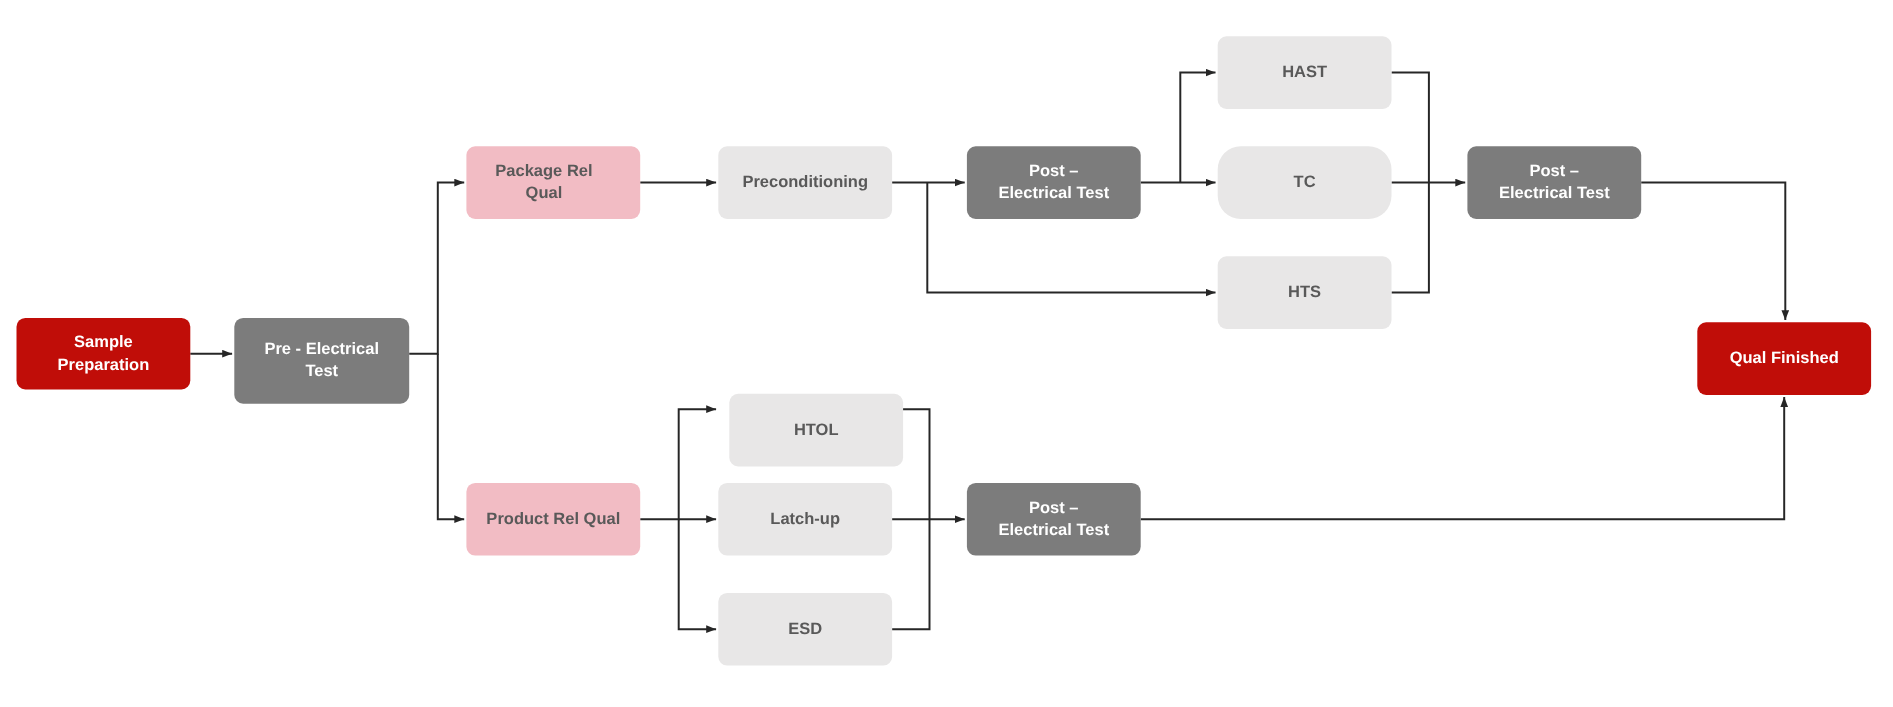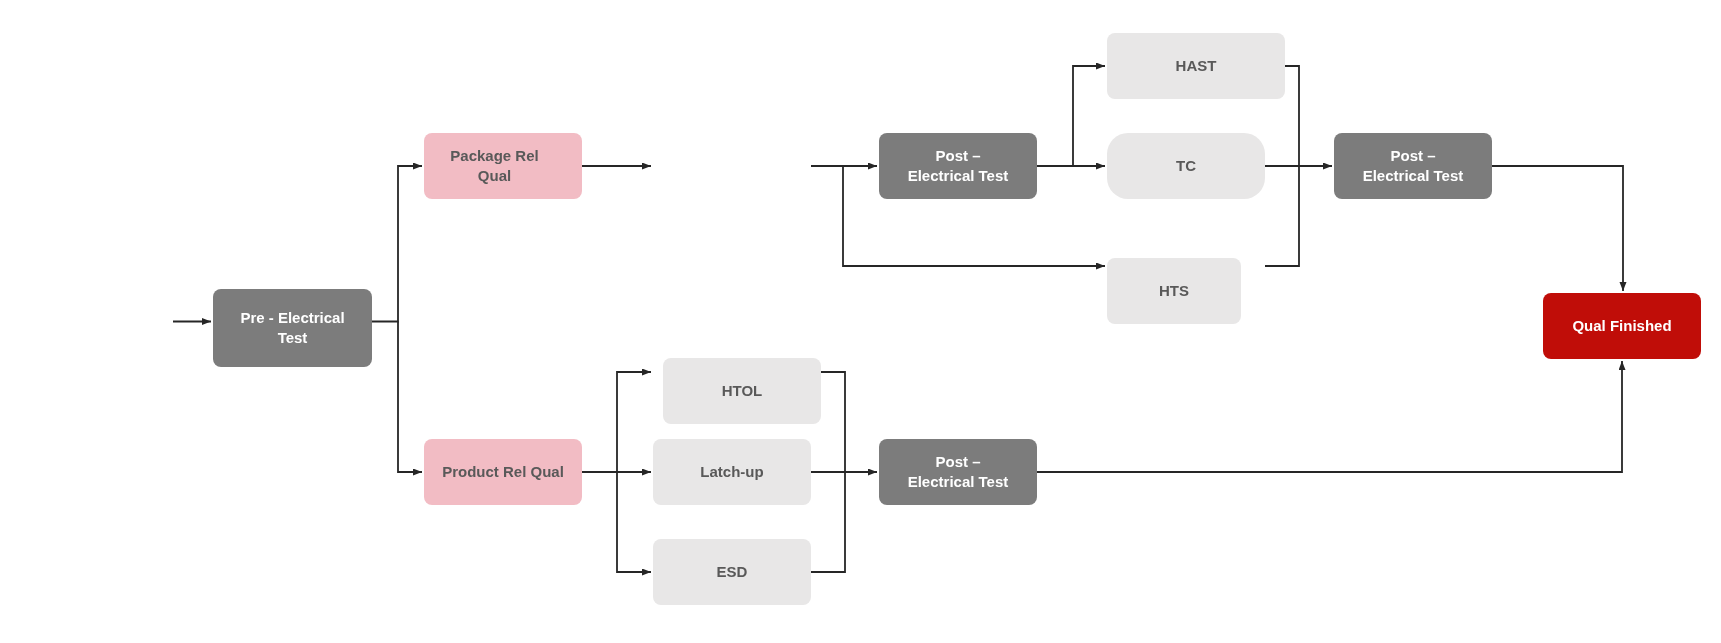--- a/index.html
+++ b/index.html
@@ -27,23 +27,23 @@
   .node.pink{background:#F2BCC4;color:#595959;}
   .node.light{background:#E8E7E7;color:#595959;}
   .narrow{padding:4px 28px;}
   .mid{padding:16px 22px;}
   
   .n-sample  {left:15px;  top:289px; width:158px; height:65px;}
   .n-preelec {left:213px; top:289px; width:159px; height:78px;}
   .n-pkg     {left:424px; top:133px; width:158px; height:66px;padding-left:11px;}
   .n-precon  {left:653px; top:133px; width:158px; height:66px;}
   .n-post1   {left:879px; top:133px; width:158px; height:66px;}
-  .n-hast    {left:1107px;top:33px;  width:178px; height:66px;}
+  .n-hast    {left:1107px;top:33px;  width:158px; height:66px;}
   .n-tc      {left:1107px;top:133px; width:158px; height:66px;border-radius:21px;}
-  .n-hts     {left:1107px;top:233px; width:134px; height:66px;margin-top:25px;}
+  .n-hts     {left:1107px;top:233px; width:158px; height:66px;}
   .n-post2   {left:1334px;top:133px; width:158px; height:66px;}
   .n-qualfin {left:1543px;top:293px; width:158px; height:66px;}
   .n-product {left:424px; top:439px; width:158px; height:66px;}
   .n-htol    {left:663px; top:339px; width:158px; height:66px;margin-top:19px;}
   .n-latch   {left:653px; top:439px; width:158px; height:66px;}
   .n-esd     {left:653px; top:539px; width:158px; height:66px;}
   .n-post3   {left:879px; top:439px; width:158px; height:66px;}
 </style>
 </head>
 <body>
@@ -70,29 +70,35 @@
       <path d="M1492,166 H1623 V291" marker-end="url(#arrow)"></path>
       <path d="M582,472 H617 V372 H651" marker-end="url(#arrow)"></path>
       <path d="M617,472 H651" marker-end="url(#arrow)"></path>
       <path d="M617,472 V572 H651" marker-end="url(#arrow)"></path>
       <path d="M809,372 H845 V572 H811"></path>
       <path d="M811,472 H877" marker-end="url(#arrow)"></path>
       <path d="M1037,472 H1622 V361" marker-end="url(#arrow)"></path>
     </g>
   </svg>
 
+  <div class="node red n-sample narrow">
+    <span>Sample Preparation</span>
+  </div>
 
   <div class="node gray n-preelec">
     <span>Pre - Electrical Test</span>
   </div>
 
   <div class="node pink n-pkg narrow">
     <span>Package Rel Qual</span>
   </div>
 
+  <div class="node light n-precon">
+    <span>Preconditioning</span>
+  </div>
 
   <div class="node gray n-post1 mid">
     <span>Post – Electrical Test</span>
   </div>
 
   <div class="node light n-hast">
     <span>HAST</span>
   </div>
 
   <div class="node light n-tc">

